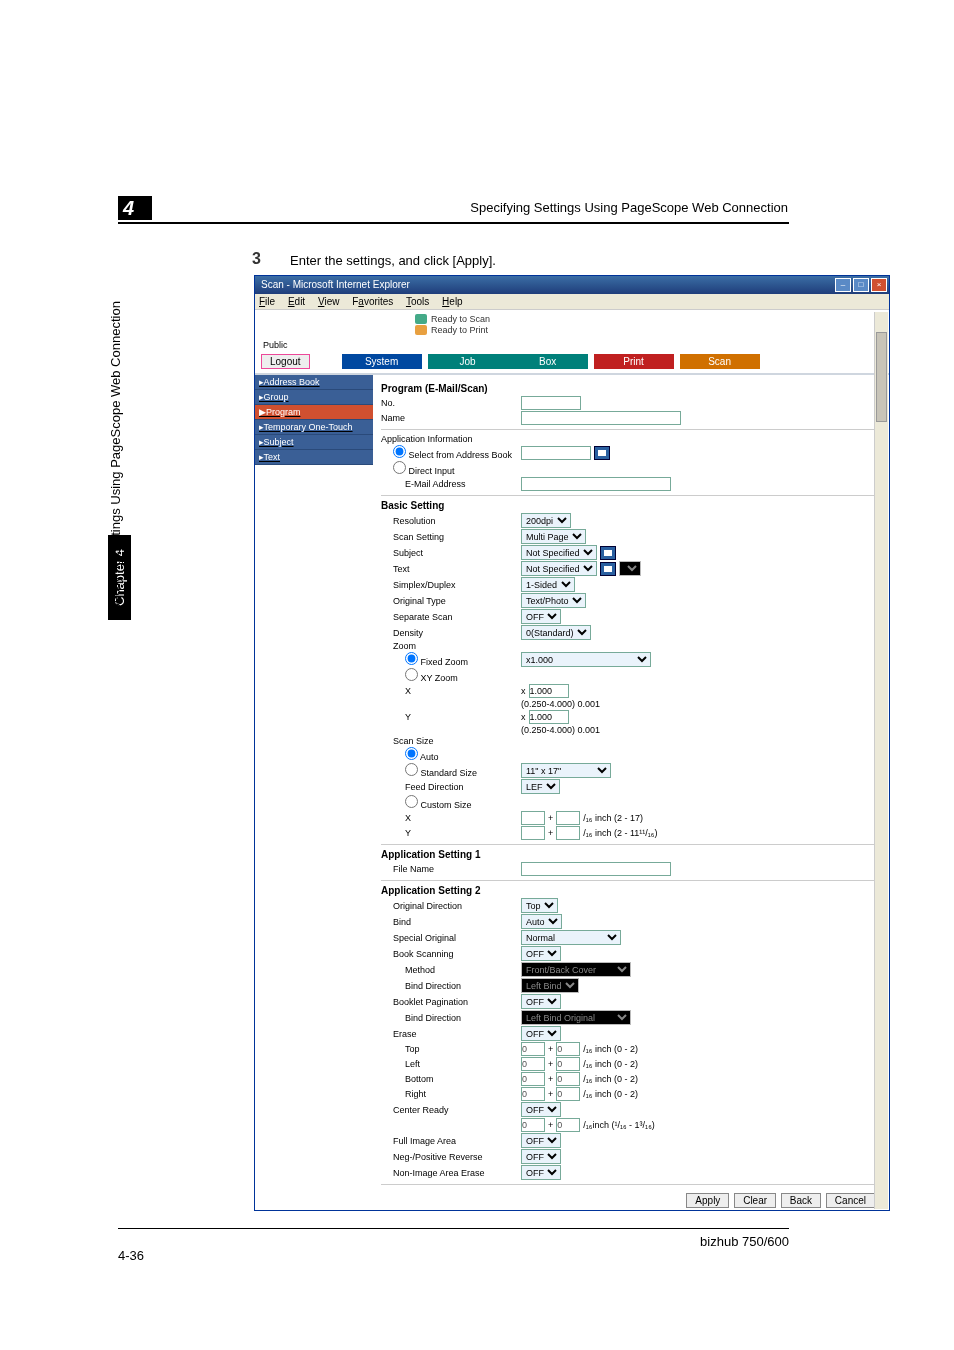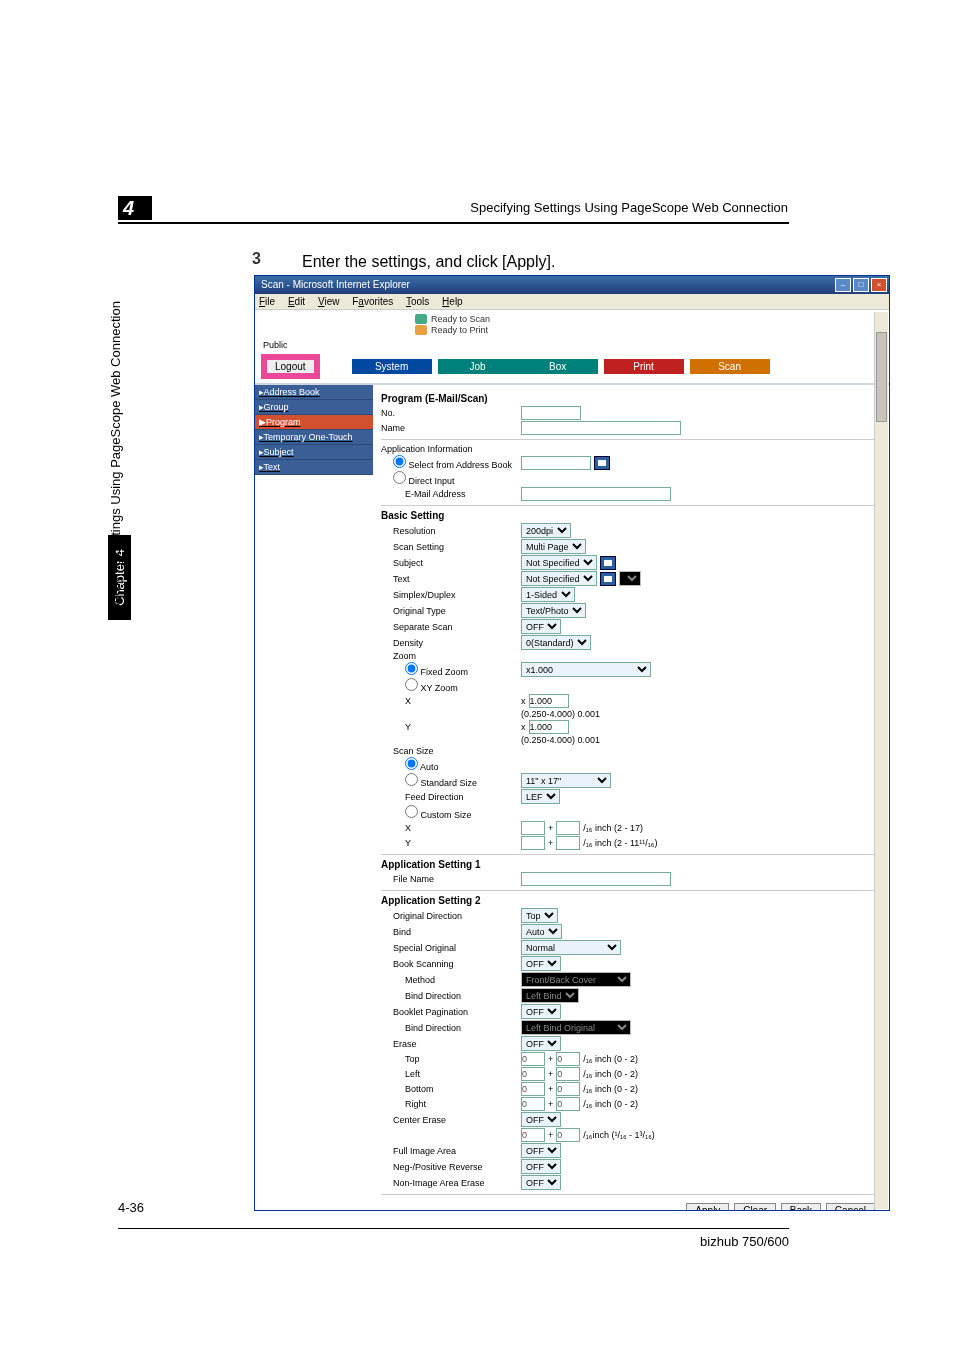--- a/index.html
+++ b/index.html
@@ -46,23 +46,23 @@
   .step-num {
     position: absolute;
     left: 252px;
     top: 250px;
     font-size: 16px;
     font-weight: bold;
     color: #333;
   }
   .step-text {
     position: absolute;
-    left: 302px;
+    left: 290px;
     top: 253px;
-    font-size: 16px;
+    font-size: 13px;
   }
   .sidebar-text {
     position: absolute;
     left: 108px;
     top: 720px;
     transform: rotate(-90deg);
     transform-origin: left top;
     font-size: 13px;
     white-space: nowrap;
     width: 520px;
@@ -76,21 +76,21 @@
     transform-origin: left top;
     background: #000;
     color: #fff;
     font-size: 13px;
     padding: 4px 14px;
     white-space: nowrap;
   }
   .footer-left {
     position: absolute;
     left: 118px;
-    top: 1200px;
+    top: 1248px;
     font-size: 13px;
   }
   .footer-right {
     position: absolute;
     right: 165px;
     top: 1234px;
     font-size: 13px;
   }
   .footer-rule {
     position: absolute;
@@ -142,21 +142,21 @@
     padding: 4px 8px 2px 160px;
     font-size: 9px;
     color: #333;
   }
   .status-line { display: flex; align-items: center; gap: 4px; margin-bottom: 1px; }
   .status-dot { width: 12px; height: 10px; background: #4a8; border-radius: 2px; }
   .status-dot.orange { background: #e8a040; }
   .public-label { padding: 2px 8px; font-size: 9px; }
   .topbar { display: flex; align-items: center; padding: 2px 6px 4px 6px; gap: 6px; }
   .logout-btn {
-    border: 6px solid #ec4899; background: #eee; padding: 1px 8px; font-size: 10px;
+    border: 1px solid #ec4899; background: #eee; padding: 1px 8px; font-size: 10px;
   }
   .tab { flex: 0 0 80px; text-align: center; padding: 2px 0; font-size: 10px; color: #fff; }
   .tab.system { background: #0048a0; }
   .tab.job    { background: #00807a; }
   .tab.box    { background: #00807a; margin-left: -6px; }
   .tab.print  { background: #c02020; }
   .tab.scan   { background: #d07000; }
   .main-cols { display: flex; flex: 1; border-top: 2px solid #cfd6df; }
   .left-nav { width: 118px; text-decoration: underline; }
   .nav-item {
@@ -482,21 +482,21 @@
           </div>
         <div class="row erase-row">
             <div class="lbl indent2">Bottom</div>
             <div class="val"><input class="txt" disabled="" value="0" style=""> + <input class="txt" disabled="" value="0" style=""> <span class="unit">/₁₆ inch (0 - 2)</span></div>
           </div>
         <div class="row erase-row">
             <div class="lbl indent2">Right</div>
             <div class="val"><input class="txt" disabled="" value="0" style=""> + <input class="txt" disabled="" value="0" style=""> <span class="unit">/₁₆ inch (0 - 2)</span></div>
           </div>
         <div class="row">
-            <div class="lbl indent">Center Erase</div>
+            <div class="lbl indent">Center Ready</div>
             <div class="val">
               <select><option>OFF</option></select>
             </div>
           </div>
         <div class="row erase-row">
             <div class="lbl indent"></div>
             <div class="val"><input class="txt" disabled="" value="0" style=""> + <input class="txt" disabled="" value="0" style=""> <span class="unit">/₁₆inch (¹/₁₆ - 1³/₁₆)</span></div>
           </div>
         <div class="row">
             <div class="lbl indent">Full Image Area</div>

